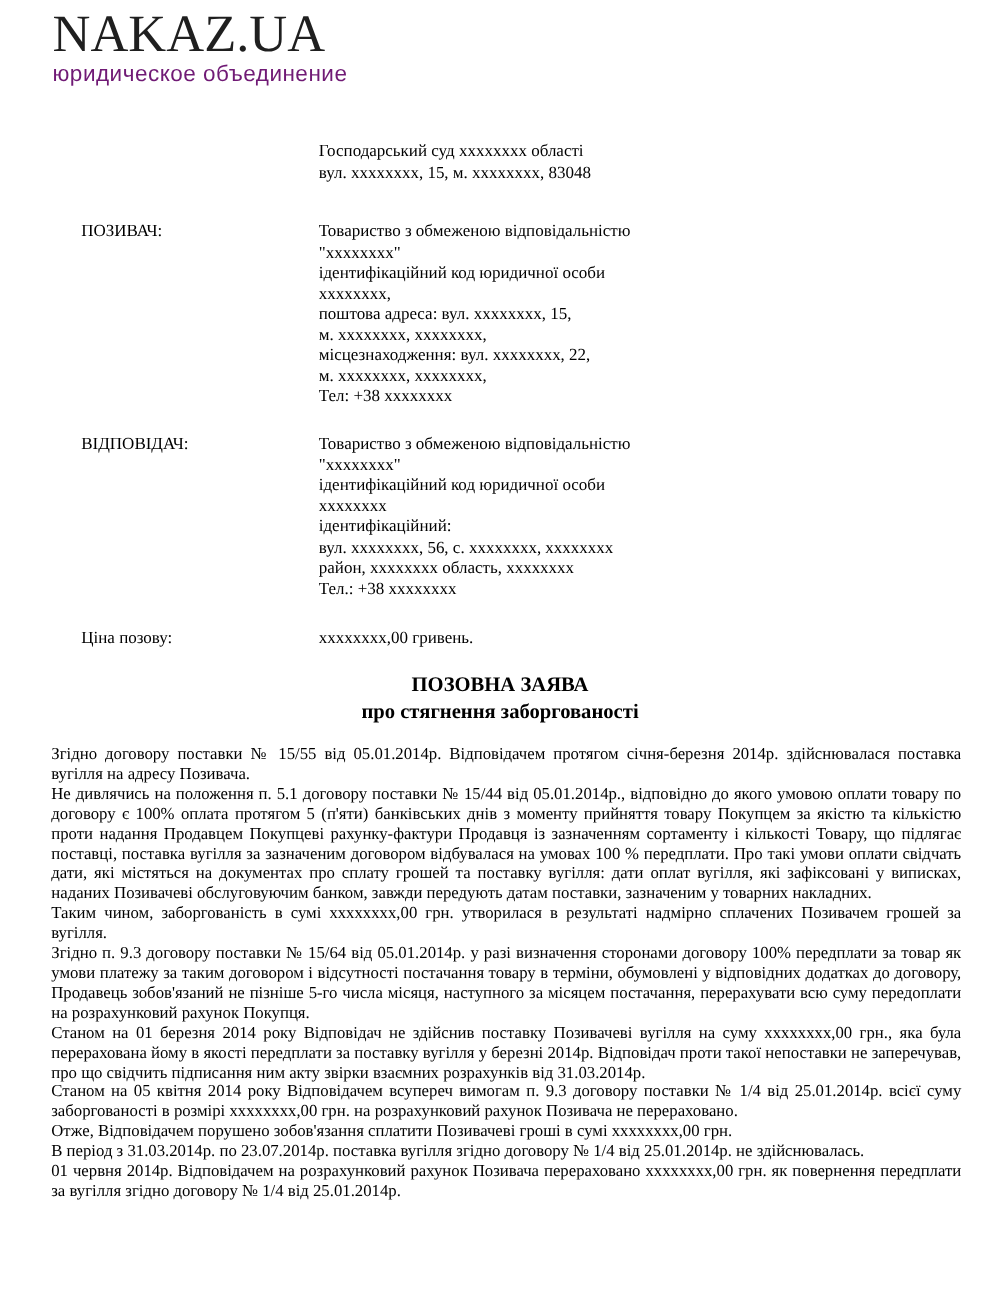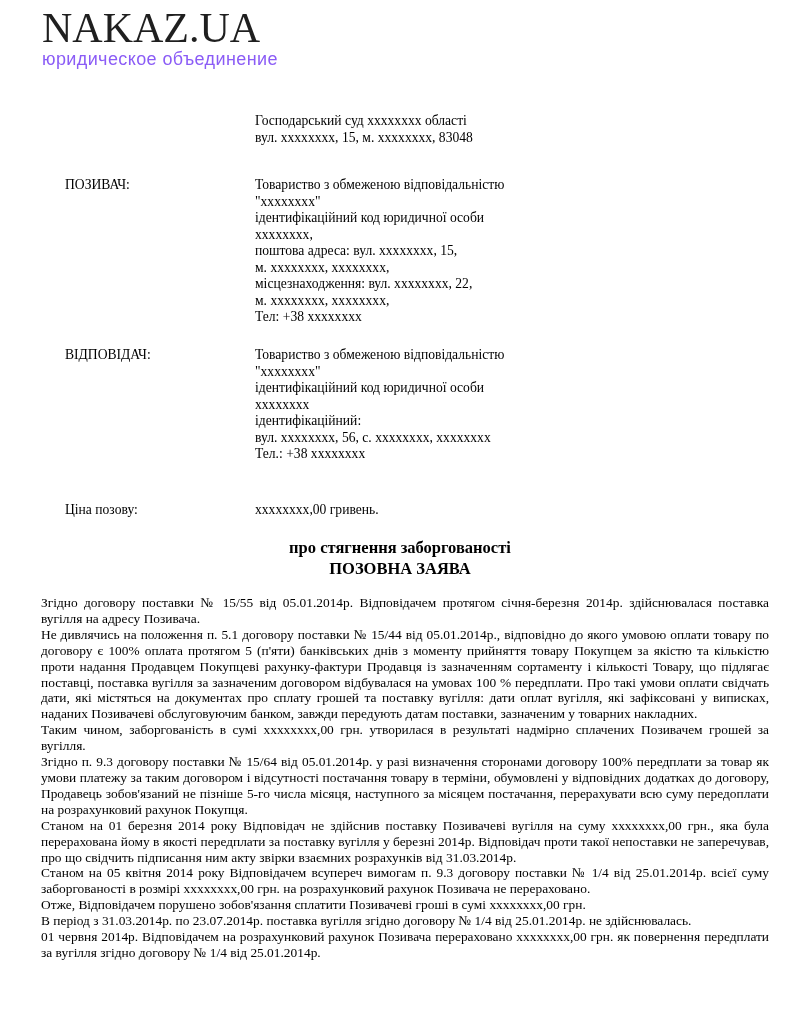--- a/index.html
+++ b/index.html
@@ -19,21 +19,21 @@
     font-family: "Liberation Serif", serif;
     font-size: 42px;
     line-height: 44px;
     color: #1f1f1f;
     letter-spacing: 0px;
   }
   .logo-subtitle {
     font-family: "Liberation Sans", sans-serif;
     font-size: 18px;
     line-height: 19px;
-    color: #8b5cf6;
+    color: #701a75;
     letter-spacing: 0.4px;
     margin-top: 0px;
   }
 
   
   .court {
     position: absolute; left: 255px; top: 112px;
     font-size: 13.6px; line-height: 17px;
   }
   .party, .price-row { position: absolute; left: 0; width: 100%; }
@@ -103,32 +103,33 @@
 
   <div class="party party-defendant">
     <div class="row-label">ВІДПОВІДАЧ:</div>
     <div class="row-content">
       <div>Товариство з обмеженою відповідальністю</div>
       <div>"хххххххх"</div>
       <div>ідентифікаційний код юридичної особи</div>
       <div>хххххххх</div>
       <div>ідентифікаційний:</div>
       <div>вул. хххххххх, 56, с. хххххххх, хххххххх</div>
+      <div>район, хххххххх область, хххххххх</div>
       <div>Тел.: +38 хххххххх</div>
     </div>
   </div>
 
   <div class="price-row">
     <div class="row-label">Ціна позову:</div>
     <div class="row-content">хххххххх,00 гривень.</div>
   </div>
 
   <div class="doc-title">
+    <div>ПОЗОВНА ЗАЯВА</div>
     <div>про стягнення заборгованості</div>
-    <div>ПОЗОВНА ЗАЯВА</div>
   </div>
 
   <div class="body-text">
     <p>Згідно договору поставки № 15/55 від 05.01.2014р. Відповідачем протягом січня-березня 2014р. здійснювалася поставка вугілля на адресу Позивача.</p>
     <p>Не дивлячись на положення п. 5.1 договору поставки № 15/44 від 05.01.2014р., відповідно до якого умовою оплати товару по договору є 100% оплата протягом 5 (п'яти) банківських днів з моменту прийняття товару Покупцем за якістю та кількістю проти надання Продавцем Покупцеві рахунку-фактури Продавця із зазначенням сортаменту і кількості Товару, що підлягає поставці, поставка вугілля за зазначеним договором відбувалася на умовах 100 % передплати. Про такі умови оплати свідчать дати, які містяться на документах про сплату грошей та поставку вугілля: дати оплат вугілля, які зафіксовані у виписках, наданих Позивачеві обслуговуючим банком, завжди передують датам поставки, зазначеним у товарних накладних.</p>
     <p>Таким чином, заборгованість в сумі хххххххх,00 грн. утворилася в результаті надмірно сплачених Позивачем грошей за вугілля.</p>
     <p>Згідно п. 9.3 договору поставки № 15/64 від 05.01.2014р. у разі визначення сторонами договору 100% передплати за товар як умови платежу за таким договором і відсутності постачання товару в терміни, обумовлені у відповідних додатках до договору, Продавець зобов'язаний не пізніше 5-го числа місяця, наступного за місяцем постачання, перерахувати всю суму передоплати на розрахунковий рахунок Покупця.</p>
     <p>Станом на 01 березня 2014 року Відповідач не здійснив поставку Позивачеві вугілля на суму хххххххх,00 грн., яка була перерахована йому в якості передплати за поставку вугілля у березні 2014р. Відповідач проти такої непоставки не заперечував, про що свідчить підписання ним акту звірки взаємних розрахунків від 31.03.2014р.</p>
     <p>Станом на 05 квітня 2014 року Відповідачем всупереч вимогам п. 9.3 договору поставки № 1/4 від 25.01.2014р. всієї суму заборгованості в розмірі хххххххх,00 грн. на розрахунковий рахунок Позивача не перераховано.</p>
     <p>Отже, Відповідачем порушено зобов'язання сплатити Позивачеві гроші в сумі хххххххх,00 грн.</p>

